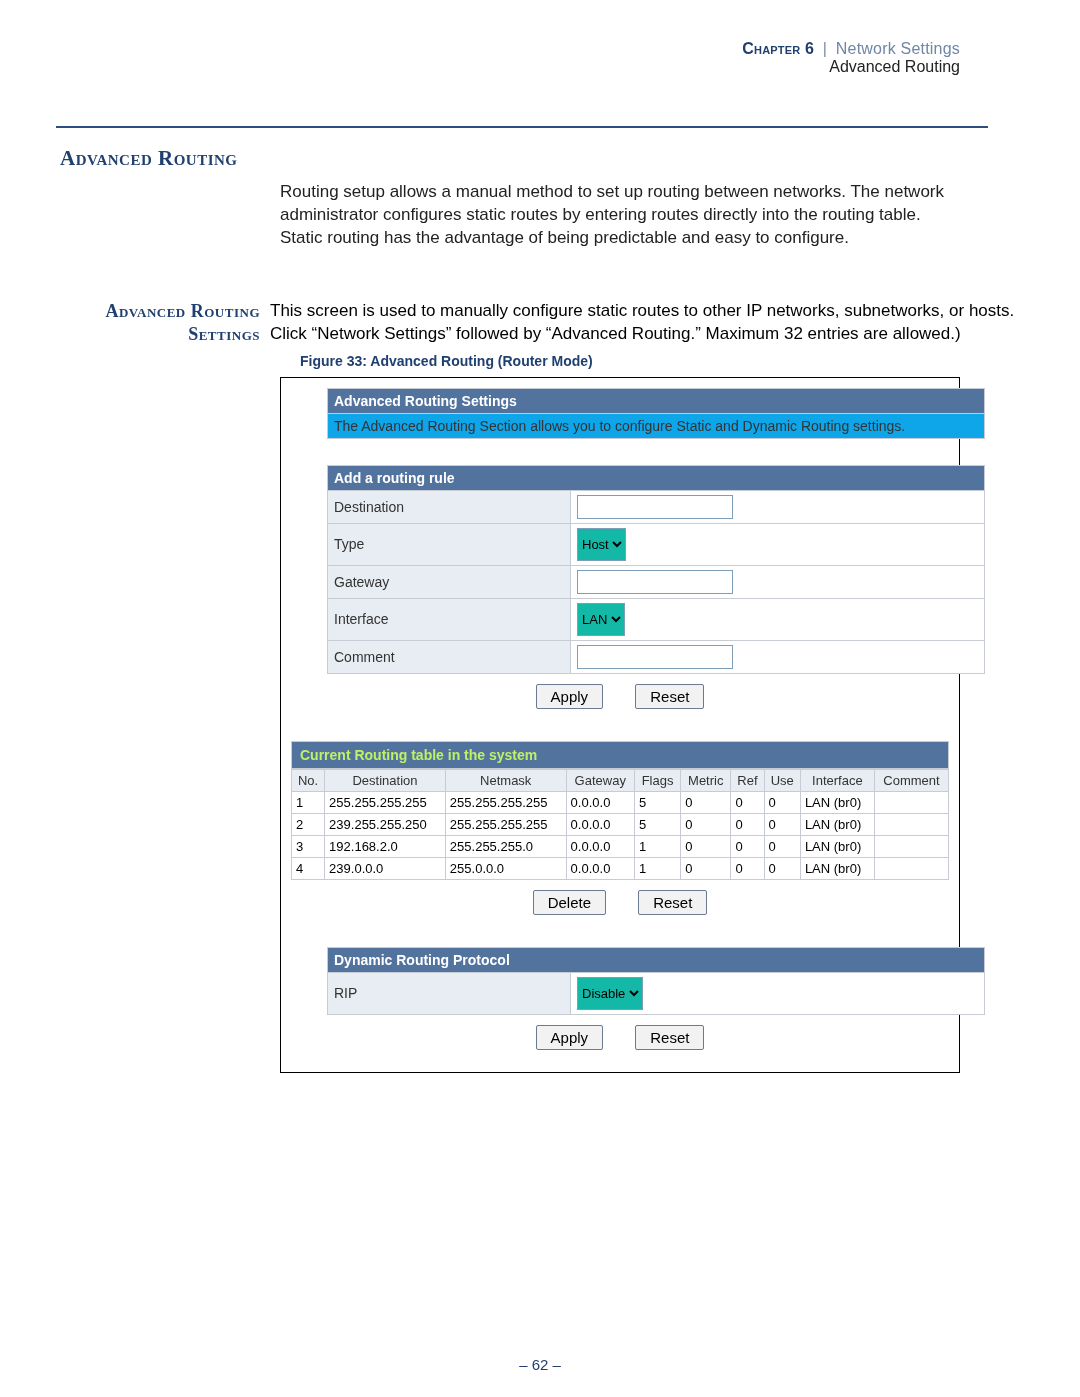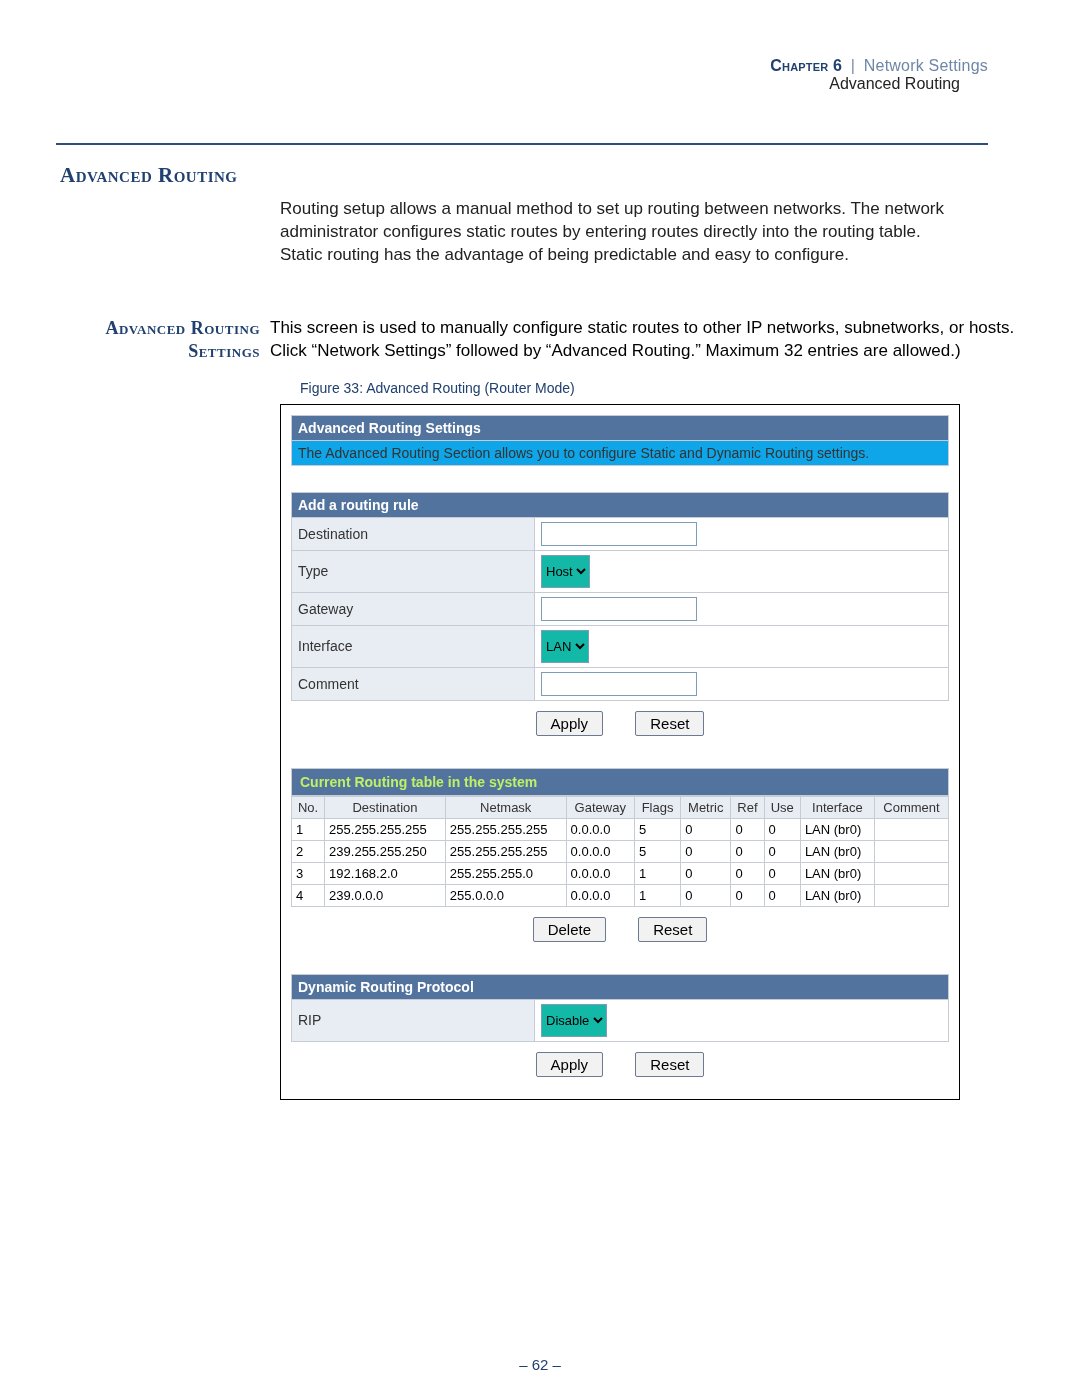--- a/index.html
+++ b/index.html
@@ -13,25 +13,24 @@
   .page {
     width: 1080px;
     min-height: 1397px;
     margin: 0 auto;
     position: relative;
     padding: 40px 0 0 0;
     box-sizing: border-box;
   }
   .header-line {
     text-align: right;
-    padding-right: 92px;
+    padding-right: 120px;
     font-size: 16px;
     color: #507199;
     letter-spacing: 0.2px;
-    margin-top: 17px;
   }
   .header-chapter {
     font-weight: bold;
     color: #204070;
     font-variant: small-caps;
   }
   .header-chapter .sep { font-weight: normal; color: #7a8ba5; padding: 0 4px;}
   .header-title { color: #6f86a6; font-weight: normal;}
   .header-sub {
     text-align: right;
@@ -78,36 +77,37 @@
     letter-spacing: 0.5px;
     line-height: 1.3;
   }
   .side-body {
     flex: 1;
     padding-right: 61px;
     font-size: 17px;
     line-height: 1.35;
   }
   .fig-caption {
-    margin: 16px 0 8px 300px;
-    color: #204070;
-    font-weight: normal;
+    margin: 6px 0 8px 300px;
+    color: #204070;
+    font-weight: bold;
     font-size: 14px;
   }
   .screenshot {
     margin: 0 120px 0 280px;
     border: 1px solid #000;
     padding: 10px 10px 16px 10px;
     background: #fff;
   }
   .panel {
     width: 100%;
     border-collapse: collapse;
     font-family: Arial, Helvetica, sans-serif;
     font-size: 14px;
+    margin-left: 36px;
   }
   .panel td, .panel th {
     border: 1px solid #c7cbd3;
     padding: 4px 6px;
   }
   .panel-header {
     background: #52739e;
     color: #fff;
     font-weight: bold;
     font-size: 14px;

